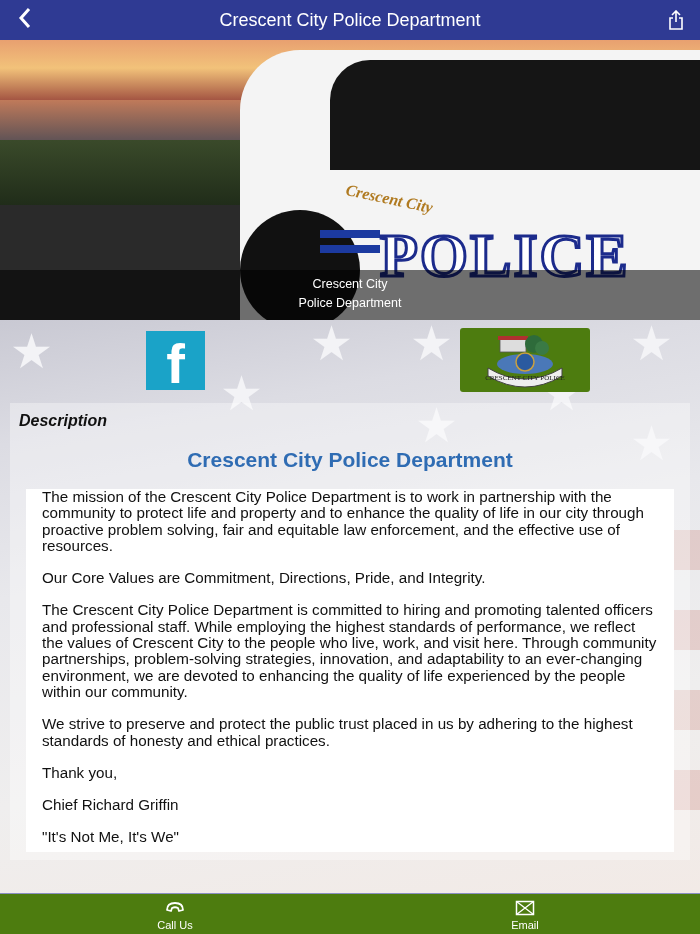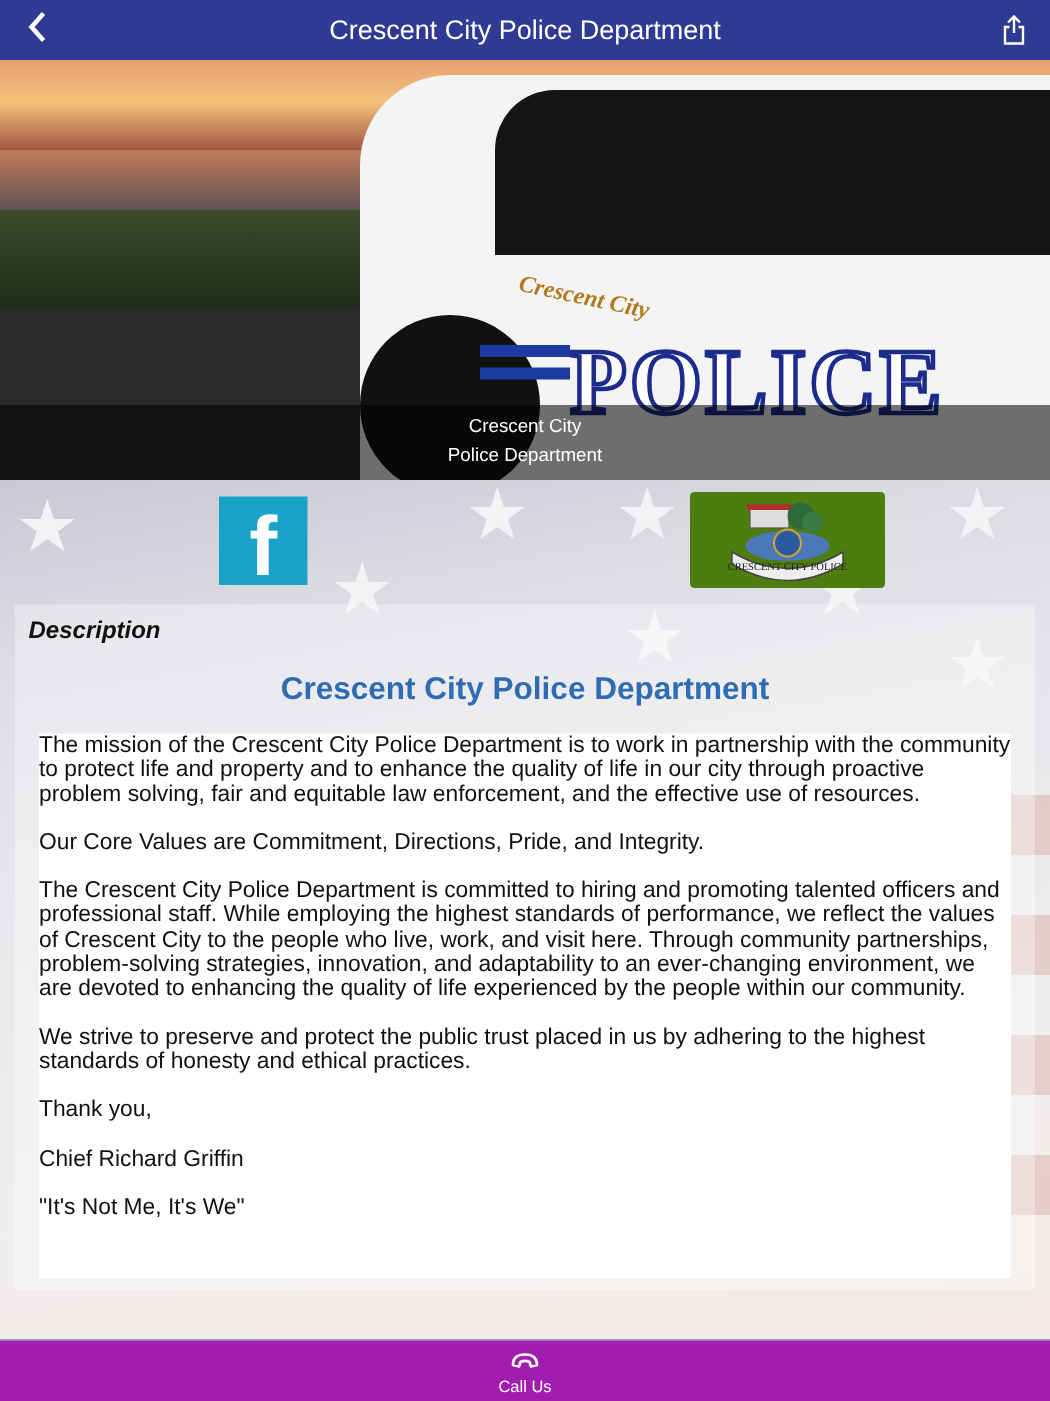--- a/index.html
+++ b/index.html
@@ -24,22 +24,22 @@
   .flagbg{position:absolute;left:0;top:320px;width:700px;height:574px;
     background:linear-gradient(170deg,#c9c9d3 0%,#dcdce3 18%,#e8e8ec 40%,#efeeee 70%,#f2eae6 100%);}
   .star{position:absolute;color:#f3f3f6;font-size:48px;line-height:48px;}
   .stripe-red{position:absolute;right:0;width:60px;height:40px;background:rgba(210,150,140,0.35);}
   .fb{position:absolute;left:146px;top:331px;width:59px;height:59px;background:#1aa3c8;color:#fff;font-size:56px;font-weight:bold;text-align:center;line-height:66px;cursor:pointer;overflow:hidden;}
   .badge{position:absolute;left:460px;top:328px;width:130px;height:64px;background:#4d7c0f;border-radius:3px;cursor:pointer;}
   .desc-panel{position:absolute;left:10px;top:403px;width:680px;height:457px;background:rgba(255,255,255,0.35);}
   .desc-label{position:absolute;left:19px;top:412px;font-size:16px;font-weight:bold;font-style:italic;color:#111;}
   .heading{position:absolute;left:0;top:448px;width:700px;text-align:center;font-size:21px;font-weight:bold;color:#2f6cb3;}
   .body-box{position:absolute;left:26px;top:489px;width:648px;height:363px;background:#fff;color:#111;font-size:15.2px;line-height:16.3px;}
-  .body-box p{margin:0 0 16px 0;}
-  .tabbar{position:absolute;left:0;top:893px;width:700px;height:41px;background:#a21caf;display:flex;border-top:1px solid #8a8fc0;flex-direction:column;}
+  .body-box p{margin:0 16px 16px 0;padding-left:16px;}
+  .tabbar{position:absolute;left:0;top:893px;width:700px;height:41px;background:#4d7c0f;display:flex;border-top:1px solid #8a8fc0;}
   .tab{flex:1;display:flex;flex-direction:column;align-items:center;justify-content:flex-start;color:#fff;cursor:pointer;padding-top:5px;}
   .tab svg{width:20px;height:18px;}
   .tab .lbl{font-size:11px;margin-top:2px;}
 </style>
 </head>
 <body>
 
 <div class="nav">
   <span class="back">
     <svg width="14" height="22" viewBox="0 0 14 22">

